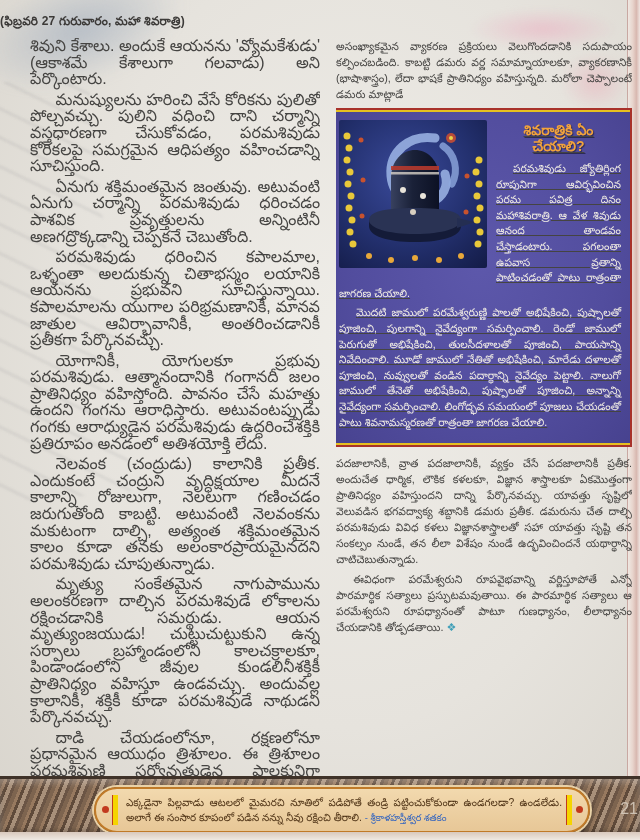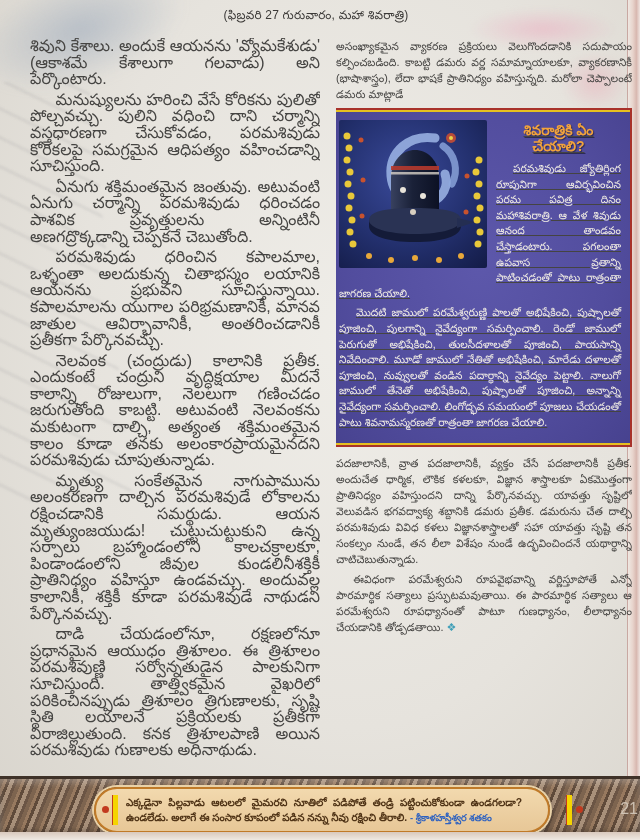--- a/index.html
+++ b/index.html
@@ -35,22 +35,22 @@
     background:radial-gradient(ellipse, rgba(235,150,170,.35), rgba(235,150,170,0) 70%);
     filter:blur(3px);border-radius:50%;
   }
   .page-edge-right{
     position:absolute;right:0;top:0;width:12px;height:840px;
     background:linear-gradient(to right,#efe8e2,#e8d4cc 40%,#d8b8b0 70%,#efe4e0);
     border-left:1px solid #c9a8a2;
   }
   
   .header-line{
-    position:absolute;left:0;top:8px;width:632px;text-align:center;
-    font-size:12px;font-weight:normal;color:#3c3a38;letter-spacing:.2px;
+    position:absolute;left:0;top:14px;width:632px;
+    font-size:12px;font-weight:bold;color:#3c3a38;letter-spacing:.2px;
   }
   
   .col{position:absolute;top:38px;overflow:hidden;color:#454442;
        text-align:justify;}
   .col p{margin:0 0 4px 0;text-indent:1.6em;}
   .col p.noindent{text-indent:0;}
   .col-left{left:30px;width:290px;height:748px;font-size:16px;line-height:16.6px;}
   .col-right{left:336px;width:296px;height:756px;font-size:10.8px;line-height:16px;}
   
   .infobox{
@@ -85,26 +85,26 @@
     border-top:3px solid #3f3228;border-bottom:3px solid #3f3228;
     box-shadow:inset 0 4px 6px rgba(255,255,255,.25), inset 0 -4px 6px rgba(0,0,0,.3);
   }
   .footer-date{
     position:absolute;left:16px;top:800px;font-size:10.5px;color:#d9d0c4;opacity:.85;margin-top:44px;
   }
   .footer-page-num{
     position:absolute;right:2px;top:800px;font-size:16px;color:#d4c9bb;opacity:.9;
   }
   .quote-capsule{
-    position:absolute;left:94px;top:787px;width:456px;height:46px;box-sizing:border-box;
+    position:absolute;left:94px;top:787px;width:496px;height:46px;box-sizing:border-box;
     background:linear-gradient(#f2d9ae,#e7c797);
     border:2px solid #c07a28;border-radius:26px;
     box-shadow:0 0 0 2px #e9d2a8, 2px 3px 5px rgba(0,0,0,.35);
     padding:6px 26px 5px 30px;
-    font-size:10.3px;font-weight:bold;color:#4f3316;line-height:15px;text-align:justify;
+    font-size:10.3px;font-weight:normal;color:#4f3316;line-height:15px;text-align:justify;
     overflow:hidden;
   }
   .quote-src{color:#2f62c0;font-size:9.5px;white-space:nowrap;}
   .capsule-marker{
     position:absolute;top:795px;width:5px;height:30px;background:#f5d400;
     border-left:1px solid #c23a1e;
   }
   .capsule-marker.left{left:112px;}
   .capsule-marker.right{left:566px;}
   .capsule-dot{
@@ -128,20 +128,21 @@
   <div class="pink-watermark2"></div>
   <div class="page-edge-right"></div>
 
   <div class="header-line">(ఫిబ్రవరి 27 గురువారం, మహా శివరాత్రి)</div>
 
   <div class="col col-left">
     <p class="noindent">శివుని కేశాలు. అందుకే ఆయనను 'వ్యోమకేశుడు' (ఆకాశమే కేశాలుగా గలవాడు) అని పేర్కొంటారు.</p>
     <p>మనుష్యులను హరించి వేసే కోరికను పులితో పోల్చవచ్చు. పులిని వధించి దాని చర్మాన్ని వస్త్రధారణగా చేసుకోవడం, పరమశివుడు కోరికలపై సమగ్రమైన ఆధిపత్యం వహించడాన్ని సూచిస్తుంది.</p>
     <p>ఏనుగు శక్తిమంతమైన జంతువు. అటువంటి ఏనుగు చర్మాన్ని పరమశివుడు ధరించడం పాశవిక ప్రవృత్తులను అన్నింటినీ అణగద్రొక్కడాన్ని చెప్పకనే చెబుతోంది.</p>
     <p>పరమశివుడు ధరించిన కపాలమాల, ఒళ్ళంతా అలదుకున్న చితాభస్మం లయానికి ఆయనను ప్రభువని సూచిస్తున్నాయి. కపాలమాలను యుగాల పరిభ్రమణానికీ, మానవ జాతుల ఆవిర్భావానికీ, అంతరించడానికీ ప్రతీకగా పేర్కొనవచ్చు.</p>
+    <p>యోగానికీ, యోగులకూ ప్రభువు పరమశివుడు. ఆత్మానందానికి గంగానదీ జలం ప్రాతినిధ్యం వహిస్తోంది. పావనం చేసే మహత్తు ఉందని గంగను ఆరాధిస్తారు. అటువంటప్పుడు గంగకు ఆరాధ్యుడైన పరమశివుడు ఉద్ధరించేశక్తికి ప్రతిరూపం అనడంలో అతిశయోక్తి లేదు.</p>
     <p>నెలవంక (చంద్రుడు) కాలానికి ప్రతీక. ఎందుకంటే చంద్రుని వృద్ధిక్షయాల మీదనే కాలాన్ని రోజులుగా, నెలలుగా గణించడం జరుగుతోంది కాబట్టి. అటువంటి నెలవంకను మకుటంగా దాల్చి, అత్యంత శక్తిమంతమైన కాలం కూడా తనకు అలంకారప్రాయమైనదని పరమశివుడు చూపుతున్నాడు.</p>
     <p>మృత్యు సంకేతమైన నాగుపామును అలంకరణగా దాల్చిన పరమశివుడే లోకాలను రక్షించడానికి సమర్థుడు. ఆయన మృత్యుంజయుడు! చుట్టుచుట్టుకుని ఉన్న సర్పాలు బ్రహ్మాండంలోని కాలచక్రాలకూ, పిండాండంలోని జీవుల కుండలినీశక్తికీ ప్రాతినిధ్యం వహిస్తూ ఉండవచ్చు. అందువల్ల కాలానికీ, శక్తికీ కూడా పరమశివుడే నాథుడని పేర్కొనవచ్చు.</p>
     <p>దాడి చేయడంలోనూ, రక్షణలోనూ ప్రధానమైన ఆయుధం త్రిశూలం. ఈ త్రిశూలం పరమశివుణ్ణి సర్వోన్నతుడైన పాలకునిగా సూచిస్తుంది. తాత్త్వికమైన వైఖరిలో పరికించినప్పుడు త్రిశూలం త్రిగుణాలకు, సృష్టి స్థితి లయాలనే ప్రక్రియలకు ప్రతీకగా విరాజిల్లుతుంది. కనక త్రిశూలపాణి అయిన పరమశివుడు గుణాలకు అధినాథుడు.</p>
   </div>
 
   <div class="col col-right">
     <p class="noindent">అసంఖ్యాకమైన వ్యాకరణ ప్రక్రియలు వెలుగొందడానికి సదుపాయం కల్పించబడింది. కాబట్టి డమరు వర్ణ సమామ్నాయాలకూ, వ్యాకరణానికీ (భాషాశాస్త్రం), లేదా భాషకే ప్రాతినిధ్యం వహిస్తున్నది. మరోలా చెప్పాలంటే డమరు మాట్లాడే</p>
 
     <div class="infobox">
       <div class="infobox-inner">

